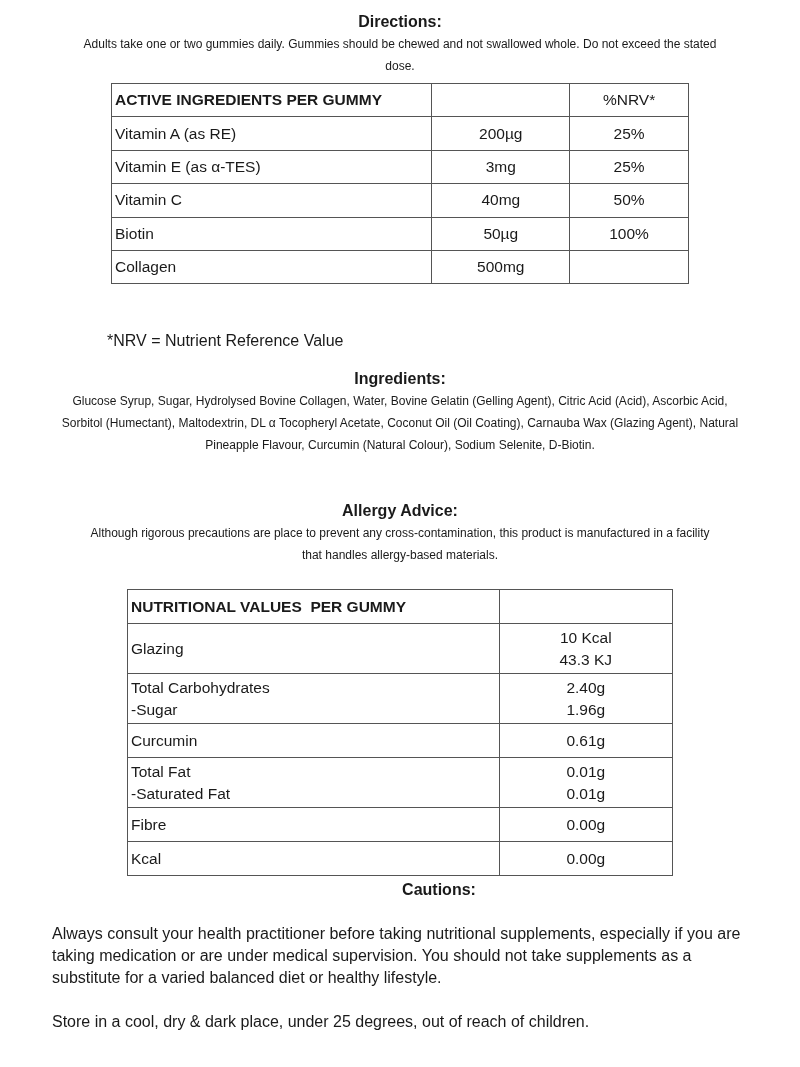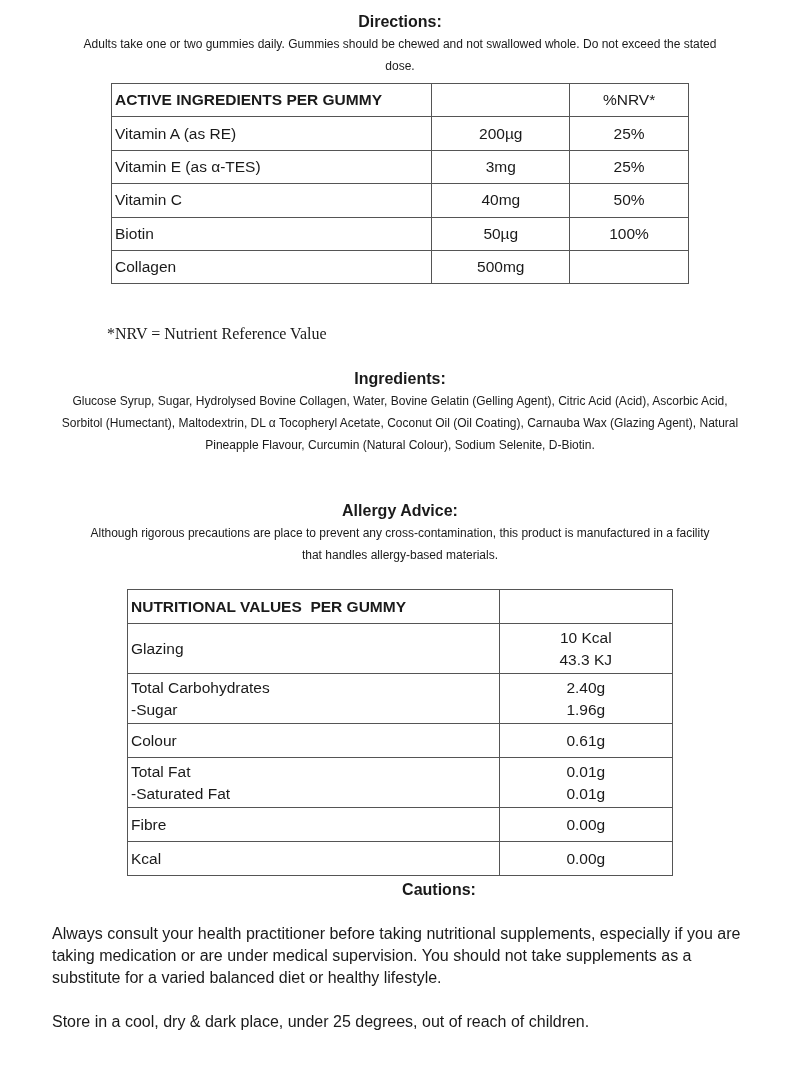--- a/index.html
+++ b/index.html
@@ -100,21 +100,21 @@
       <td class="c">50µg</td>
       <td class="c">100%</td>
     </tr>
     <tr>
       <td>Collagen</td>
       <td class="c">500mg</td>
       <td class="c"></td>
     </tr>
   </tbody>
 </table>
-<div class="para-left" style="left:107px; top:323px; width:400px;font-family:Liberation Serif, serif;">*NRV = Nutrient Reference Value</div>
+<div class="para-left" style="left:107px; top:330px; width:400px;">*NRV = Nutrient Reference Value</div>
 
 <div class="heading" style="top:368px;">Ingredients:</div>
 <div class="para-center" style="left:52px; width:696px; top:390px;">Glucose Syrup, Sugar, Hydrolysed Bovine Collagen, Water, Bovine Gelatin (Gelling Agent), Citric Acid (Acid), Ascorbic Acid, Sorbitol (Humectant), Maltodextrin, DL α Tocopheryl Acetate, Coconut Oil (Oil Coating), Carnauba Wax (Glazing Agent), Natural Pineapple Flavour, Curcumin (Natural Colour), Sodium Selenite, D-Biotin.</div>
 
 <div class="heading" style="top:500px;">Allergy Advice:</div>
 <div class="para-center" style="left:80px; width:640px; top:522px;">Although rigorous precautions are place to prevent any cross-contamination, this product is manufactured in a facility that handles allergy-based materials.</div>
 
 <table id="nutri-table">
   <colgroup>
       <col class="c1">
@@ -139,21 +139,21 @@
         <span class="line">Total Carbohydrates</span>
         <span class="line">-Sugar</span>
       </td>
       <td class="c">
         <span class="line">2.40g</span>
         <span class="line">1.96g</span>
       </td>
     </tr>
     <tr class="single">
       <td>
-        <span class="line">Colour</span>
+        <span class="line">Curcumin</span>
       </td>
       <td class="c">
         <span class="line">0.61g</span>
       </td>
     </tr>
     <tr class="double">
       <td>
         <span class="line">Total Fat</span>
         <span class="line">-Saturated Fat</span>
       </td>

